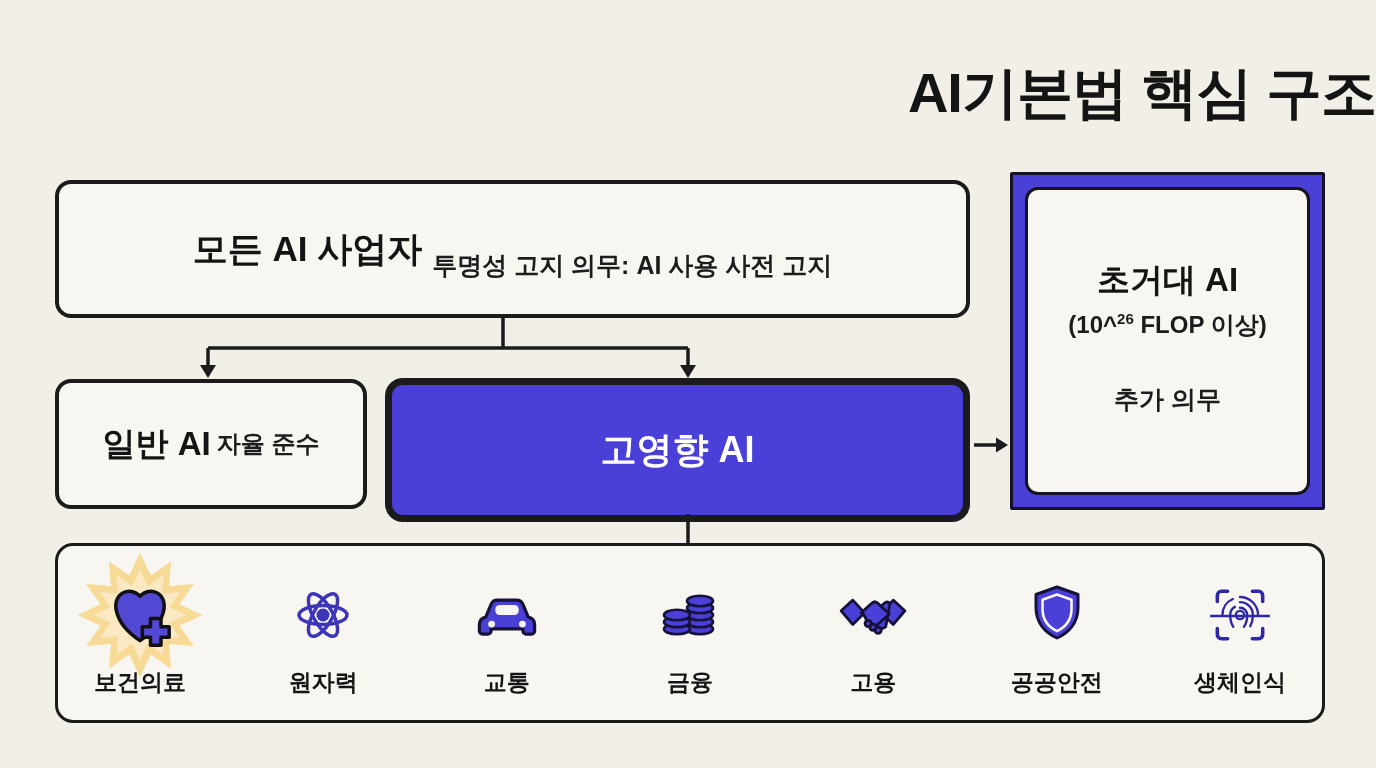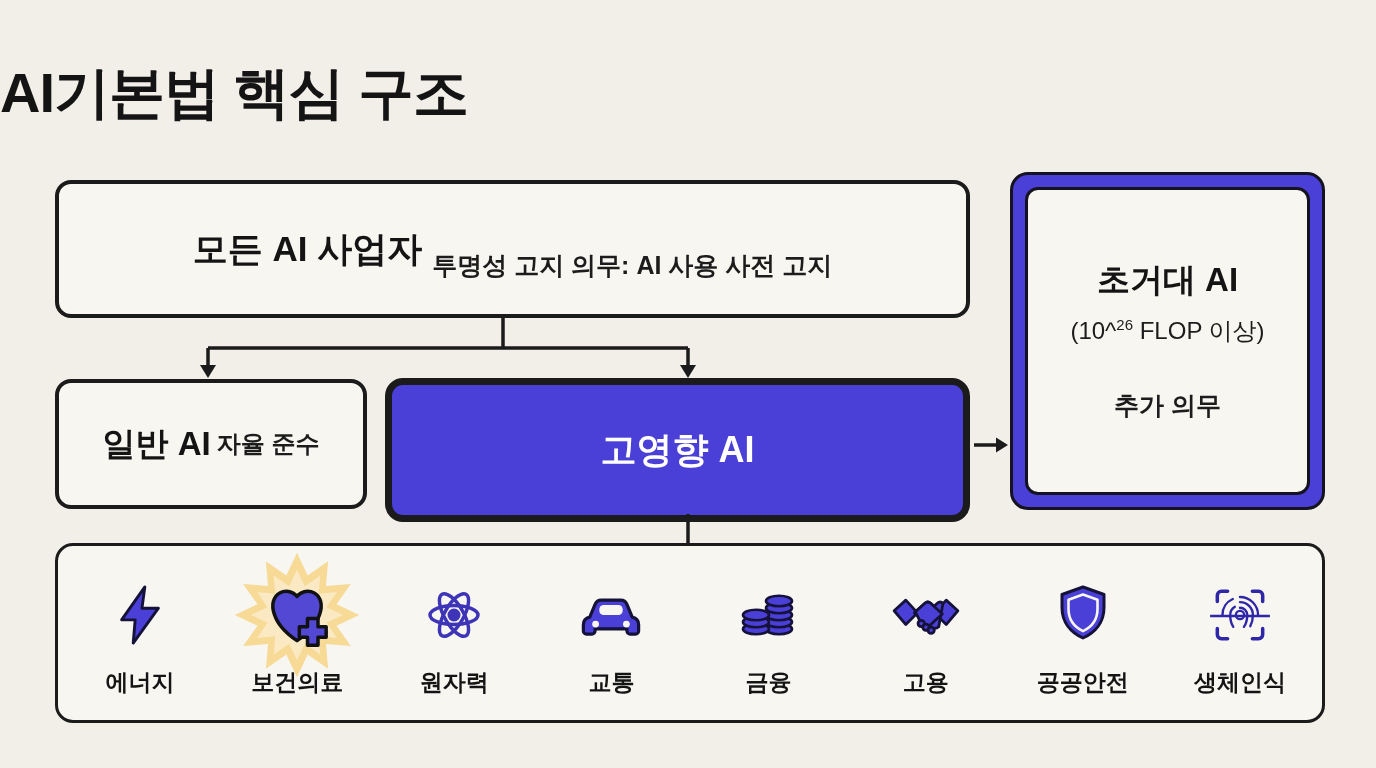--- a/index.html
+++ b/index.html
@@ -1,44 +1,44 @@
 <!DOCTYPE html>
 <html><head>
 <meta charset="utf-8">
 <style>
   * { margin:0; padding:0; box-sizing:border-box; }
   html,body { width:1376px; height:768px; }
   body { font-family:"Liberation Sans","DejaVu Sans",sans-serif; background:#f2efe8; }
   .canvas { position:relative; width:1376px; height:768px; background:#f2efe8; overflow:hidden; }
 
-  .title { position:absolute; top:56px; left:0; width:1376px; text-align:left;
+  .title { position:absolute; top:56px; left:0; width:1376px; text-align:right;
            font-size:56px; font-weight:800; color:#141414; letter-spacing:-1px; }
 
   .box { position:absolute; background:#f8f6f0; border:4px solid #1b1b1b; border-radius:16px;
          display:flex; flex-direction:row; align-items:center; justify-content:center; }
 
   .top-box { left:55px; top:180px; width:915px; height:138px; gap:10px; }
   .top-box .h1 { font-size:35px; font-weight:800; color:#141414; }
   .top-box .h2 { font-size:25px; font-weight:700; color:#1c1c1c;margin-top:32px; }
 
   .general-box { left:55px; top:379px; width:312px; height:130px; gap:6px; }
   .general-box .h1 { font-size:33px; font-weight:800; color:#141414; }
   .general-box .h2 { font-size:24px; font-weight:700; color:#1c1c1c; }
 
   .highimpact-box { left:385px; top:378px; width:585px; height:144px;
                     background:#4a3fd6; border:7px solid #1b1b1b; border-radius:18px; }
   .highimpact-box .h1 { font-size:36px; font-weight:800; color:#ffffff; }
 
   .frontier-outer { position:absolute; left:1010px; top:172px; width:315px; height:338px;
-                    background:#4a3fd6; border:3px solid #15131f; border-radius:18px; padding:12px; }
+                    background:#4a3fd6; border:3px solid #15131f; border-radius:2px; padding:12px; }
   .frontier-inner { width:100%; height:100%; background:#f8f6f0; border:3px solid #15131f;
                     border-radius:13px; display:flex; flex-direction:column; align-items:center;
                     justify-content:flex-start; padding-top:68px; }
   .frontier-inner .h1 { font-size:33px; font-weight:800; color:#141414; }
-  .frontier-inner .flop { font-size:24px; font-weight:400; color:#1c1c1c; margin-top:12px; }
+  .frontier-inner .flop { font-size:24px; font-weight:700; color:#1c1c1c; margin-top:6px; }
   .frontier-inner .flop sup { font-size:15px; }
   .frontier-inner .note { font-size:25px; font-weight:700; color:#1c1c1c; margin-top:42px; }
 
   .sector-panel { position:absolute; left:55px; top:543px; width:1270px; height:180px;
                   background:#f8f6f0; border:3px solid #1b1b1b; border-radius:18px;
                   display:flex; align-items:stretch; justify-content:space-between;
                   padding:10px 26px 8px 26px; }
   .sector { display:flex; flex-direction:column; align-items:center; justify-content:flex-end;
             width:112px; position:relative; }
   .sector .icon-box { height:104px; display:flex; align-items:center; justify-content:center;
@@ -90,28 +90,20 @@
     </g>
     <g fill="#1b1b1b">
       <polygon points="208,378 200,365 216,365"></polygon>
       <polygon points="688,378 680,365 696,365"></polygon>
       <polygon points="1008,445 996,437.5 996,452.5"></polygon>
     </g>
   </svg>
 
   <div class="sector-panel">
 
-    <div class="sector">
-      <div class="icon-box">
-        <svg class="icon-front" width="62" height="62" viewBox="0 0 64 64">
-          <polygon points="37,3 13,37 27,37 25,61 51,25 34,25" fill="#4a3fd6" stroke="#15123a" stroke-width="3" stroke-linejoin="round"></polygon>
-        </svg>
-      </div>
-      <div class="label">에너지</div>
-    </div>
 
     <div class="sector">
       <div class="icon-box">
         <svg class="burst" width="128" height="128" viewBox="0 0 72 72">
           <polygon fill="#f6da96" points="71,36 58.2,30 66.3,18.5 52.3,19.7 53.5,5.7 42,13.8 36,1 30,13.8 18.5,5.7 19.7,19.7 5.7,18.5 13.8,30 1,36 13.8,42 5.7,53.5 19.7,52.3 18.5,66.3 30,58.2 36,71 42,58.2 53.5,66.3 52.3,52.3 66.3,53.5 58.2,42"></polygon>
           <polygon fill="#fae9c2" points="62,36 52.6,31.6 58.5,23.1 48.3,24 49.1,13.8 40.4,19.8 36,10.5 31.6,19.8 22.9,13.8 23.7,24 13.5,23.1 19.4,31.6 10,36 19.4,40.4 13.5,48.9 23.7,48 22.9,58.2 31.6,52.2 36,61.5 40.4,52.2 49.1,58.2 48.3,48 58.5,48.9 52.6,40.4"></polygon>
         </svg>
         <svg class="icon-front" width="84" height="84" viewBox="0 0 72 72">
           <path d="M36 58 C12 42 10 20 24 16 c7-2 12 4 12 4 s5-6 12-4 c14 4 12 26-12 42z" fill="#5348d4" stroke="#111111" stroke-width="3" stroke-linejoin="round"></path>
           <path d="M45 39 h9 v7 h7 v9 h-7 v7 h-9 v-7 h-7 v-9 h7 z" fill="#5348d4" stroke="#111111" stroke-width="3" stroke-linejoin="round"></path>

